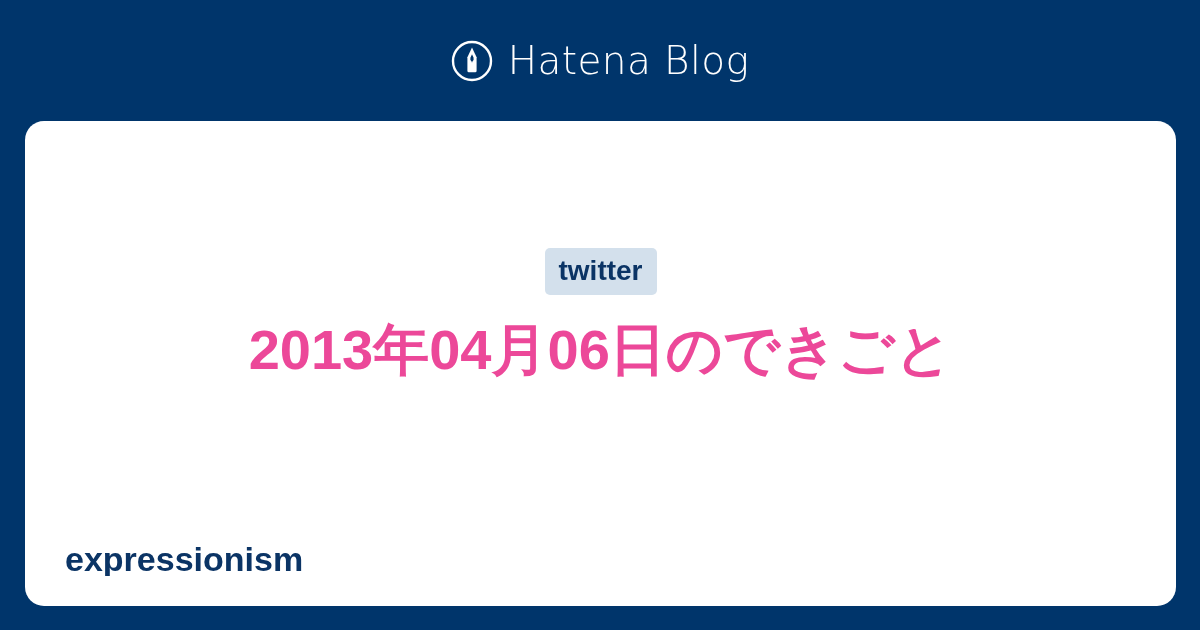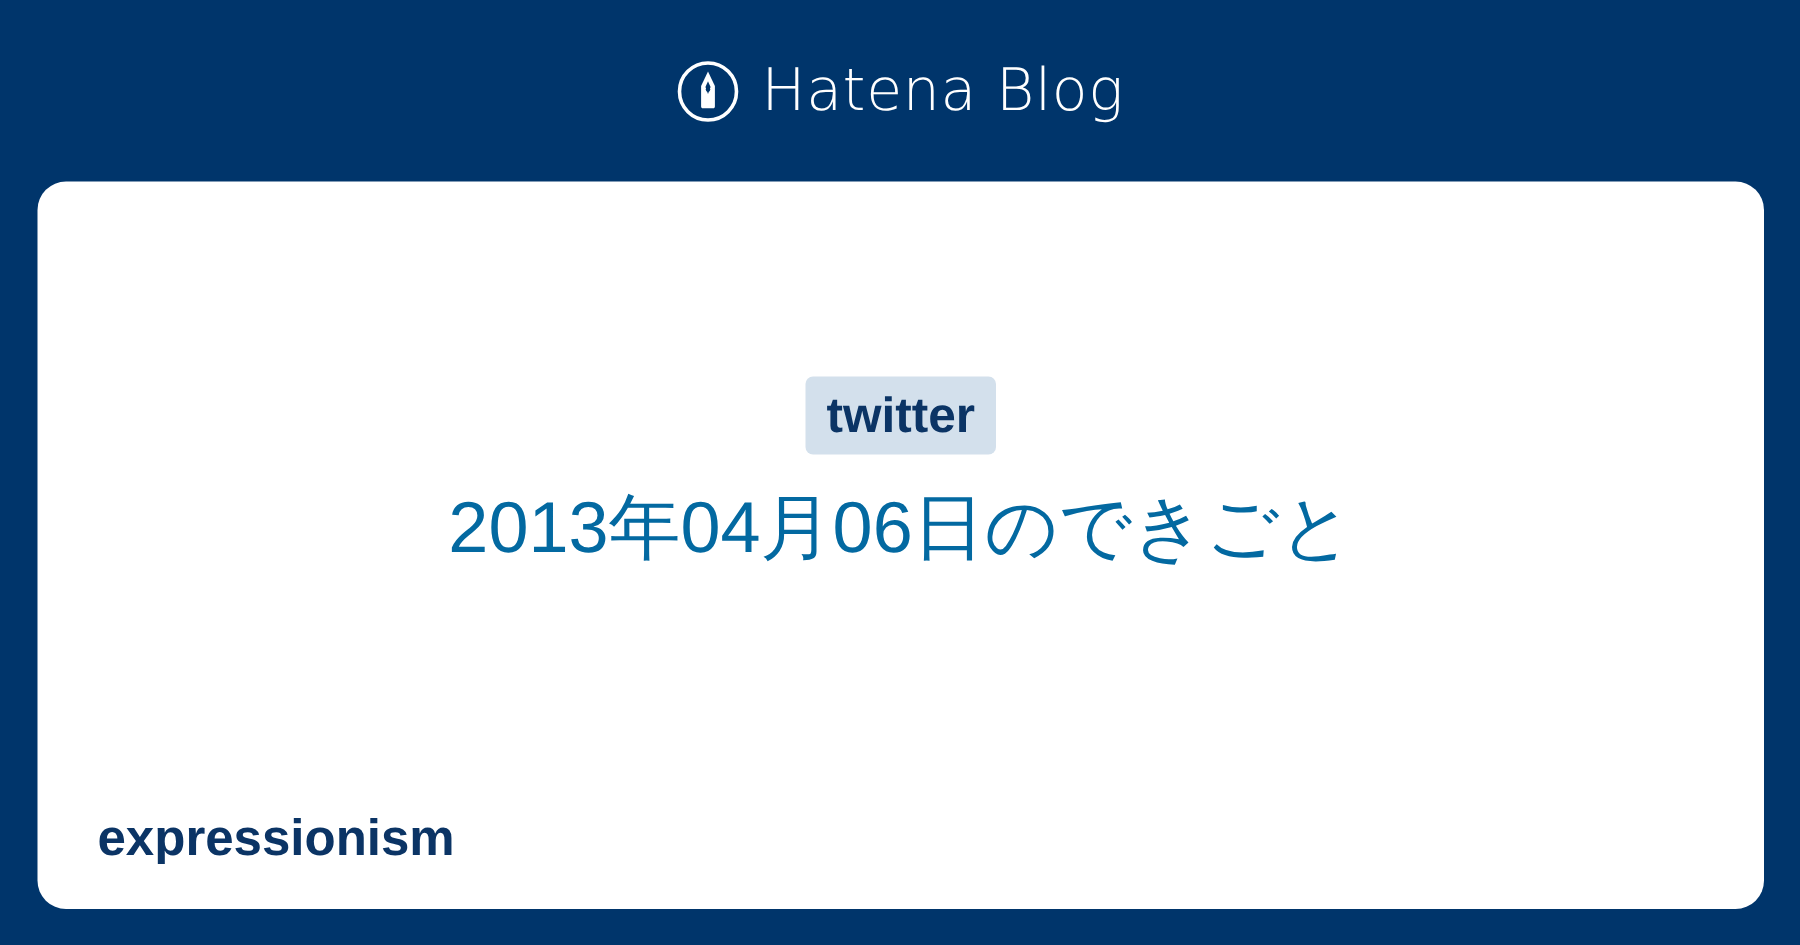--- a/index.html
+++ b/index.html
@@ -84,33 +84,33 @@
     display: flex;
     justify-content: center;
     width: 100%;
     margin-bottom: 22px;
   }
 
   .category-badge {
     display: inline-block;
     background: #d3e0ec;
     color: #0b3465;
-    font-size: 33px;
+    font-size: 28px;
     font-weight: bold;
     line-height: 1;
     padding: 9px 14px 10px 14px;
     border-radius: 5px;
     white-space: nowrap;
   }
 
   .entry-title {
     margin: 0;
-    color: #0369a1;
-    font-size: 48px;
-    font-weight: normal;
+    color: #ec4899;
+    font-size: 56px;
+    font-weight: bold;
     line-height: 1.18;
     text-align: center;
     letter-spacing: 0px;
     max-width: 1040px;
     word-break: break-word;
   }
 
   .card-footer {
     position: absolute;
     left: 0;

